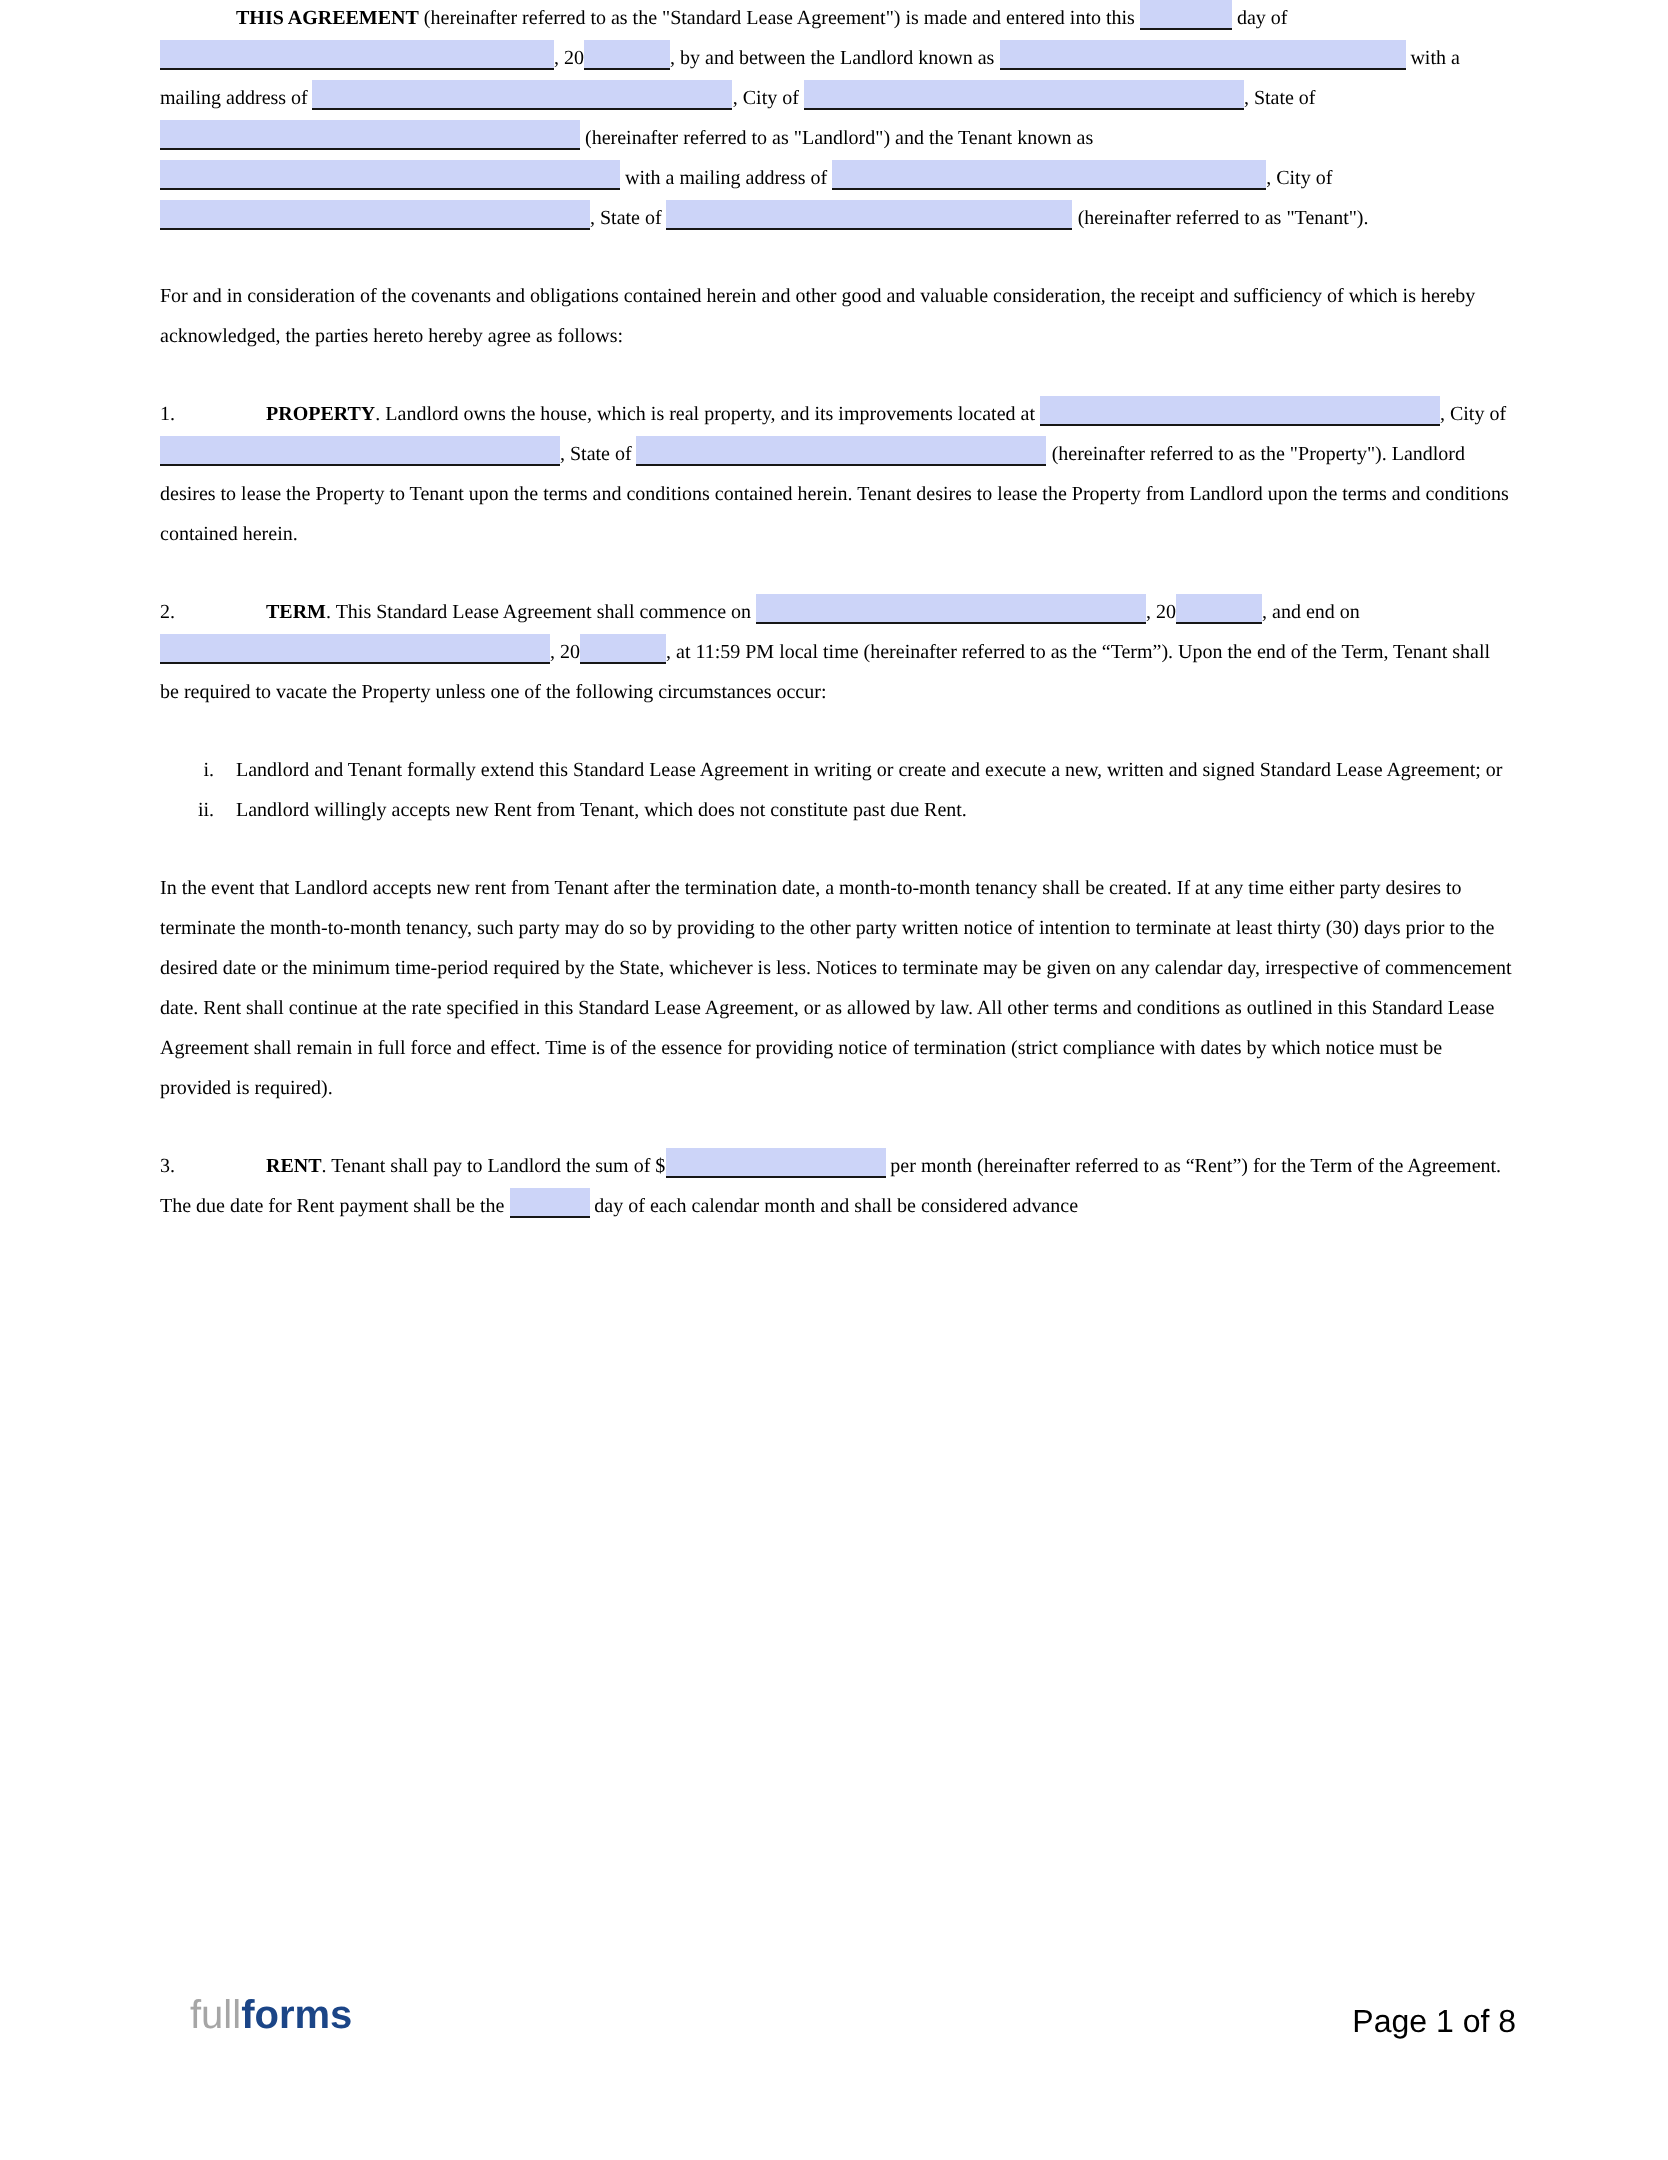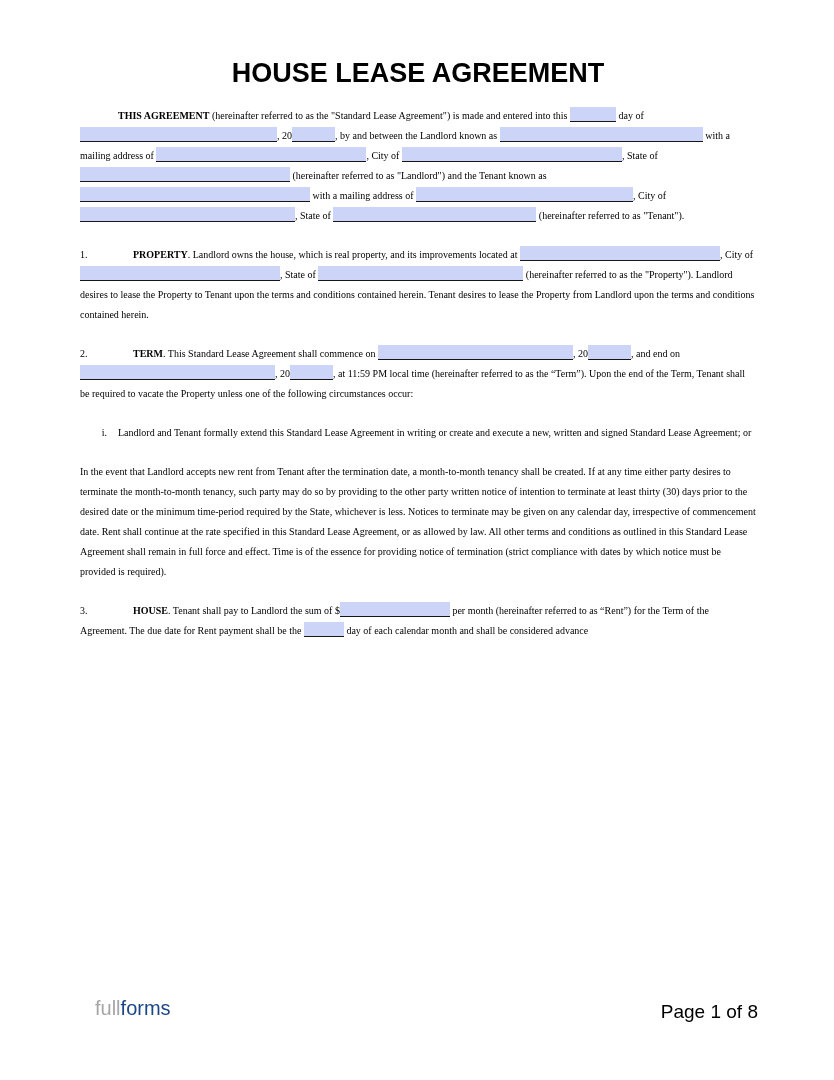--- a/index.html
+++ b/index.html
@@ -47,44 +47,48 @@
   .li { display: flex; }
   .li .marker { flex: 0 0 27px; text-align: right; }
   .li .li-body { margin-left: 11px; flex: 1; }
   .footer-logo {
     position: absolute;
     left: 95px; top: 996px;
     font-size: 20px;
     line-height: 24px;
   }
   .logo-free { color: var(--logo-gray, #a6a6a6); font-weight: normal; }
-  .logo-forms { color: var(--logo-blue, #1b4587); font-weight: normal; }
+  .logo-forms { color: var(--logo-blue, #1b4587); font-weight: bold; }
   .page-num {
     position: absolute;
     right: 76px; top: 1002px;
-    font-size: 19px;
+    font-size: 16px;
     line-height: 20px;
     color: #000;
   }
 </style>
 </head>
 <body>
 
 <div class="page">
   <div class="content">
-    <h1 class="title">HOUSE LEASE AGREEMENT</h1>
     <div class="doc">
         <p class="block indent-first"><b>THIS AGREEMENT</b> (hereinafter referred to as the "Standard Lease Agreement") is made and entered into this <span class="blank" style="width: 46px;"></span> day of <span class="blank" style="width: 197px;"></span>, 20<span class="blank" style="width: 43px;"></span>, by and between the Landlord known as <span class="blank" style="width: 203px;"></span> with a mailing address of <span class="blank" style="width: 210px;"></span>, City of <span class="blank" style="width: 220px;"></span>, State of <span class="blank" style="width: 210px;"></span> (hereinafter referred to as "Landlord") and the Tenant known as <span class="blank" style="width: 230px;"></span> with a mailing address of <span class="blank" style="width: 217px;"></span>, City of <span class="blank" style="width: 215px;"></span>, State of <span class="blank" style="width: 203px;"></span> (hereinafter referred to as "Tenant").</p>
+        <p class="block">For and in consideration of the covenants and obligations contained herein and other good and valuable consideration, the receipt and sufficiency of which is hereby acknowledged, the parties hereto hereby agree as follows:</p>
         <p class="block"><span class="secnum">1.</span><b>PROPERTY</b>. Landlord owns the house, which is real property, and its improvements located at <span class="blank" style="width: 200px;"></span>, City of <span class="blank" style="width: 200px;"></span>, State of <span class="blank" style="width: 205px;"></span> (hereinafter referred to as the "Property"). Landlord desires to lease the Property to Tenant upon the terms and conditions contained herein. Tenant desires to lease the Property from Landlord upon the terms and conditions contained herein.</p>
         <p class="block"><span class="secnum">2.</span><b>TERM</b>. This Standard Lease Agreement shall commence on <span class="blank" style="width: 195px;"></span>, 20<span class="blank" style="width: 43px;"></span>, and end on <span class="blank" style="width: 195px;"></span>, 20<span class="blank" style="width: 43px;"></span>, at 11:59 PM local time (hereinafter referred to as the “Term”). Upon the end of the Term, Tenant shall be required to vacate the Property unless one of the following circumstances occur:</p>
         <div class="block">
           <div class="li">
             <span class="marker">i.</span>
             <span class="li-body">Landlord and Tenant formally extend this Standard Lease Agreement in writing or create and execute a new, written and signed Standard Lease Agreement; or</span>
           </div>
+          <div class="li">
+            <span class="marker">ii.</span>
+            <span class="li-body">Landlord willingly accepts new Rent from Tenant, which does not constitute past due Rent.</span>
+          </div>
         </div>
         <p class="block">In the event that Landlord accepts new rent from Tenant after the termination date, a month-to-month tenancy shall be created. If at any time either party desires to terminate the month-to-month tenancy, such party may do so by providing to the other party written notice of intention to terminate at least thirty (30) days prior to the desired date or the minimum time-period required by the State, whichever is less. Notices to terminate may be given on any calendar day, irrespective of commencement date. Rent shall continue at the rate specified in this Standard Lease Agreement, or as allowed by law. All other terms and conditions as outlined in this Standard Lease Agreement shall remain in full force and effect. Time is of the essence for providing notice of termination (strict compliance with dates by which notice must be provided is required).</p>
-        <p class="block"><span class="secnum">3.</span><b>HOUSE</b>. Tenant shall pay to Landlord the sum of $<span class="blank" style="width: 110px;"></span> per month (hereinafter referred to as “Rent”) for the Term of the Agreement. The due date for Rent payment shall be the <span class="blank" style="width: 40px;"></span> day of each calendar month and shall be considered advance</p>
+        <p class="block"><span class="secnum">3.</span><b>RENT</b>. Tenant shall pay to Landlord the sum of $<span class="blank" style="width: 110px;"></span> per month (hereinafter referred to as “Rent”) for the Term of the Agreement. The due date for Rent payment shall be the <span class="blank" style="width: 40px;"></span> day of each calendar month and shall be considered advance</p>
       </div>
   </div>
   <div class="footer-logo"><span class="logo-free">full</span><span class="logo-forms">forms</span></div>
   <div class="page-num">Page 1 of 8</div>
 </div>
 
 </body></html>

